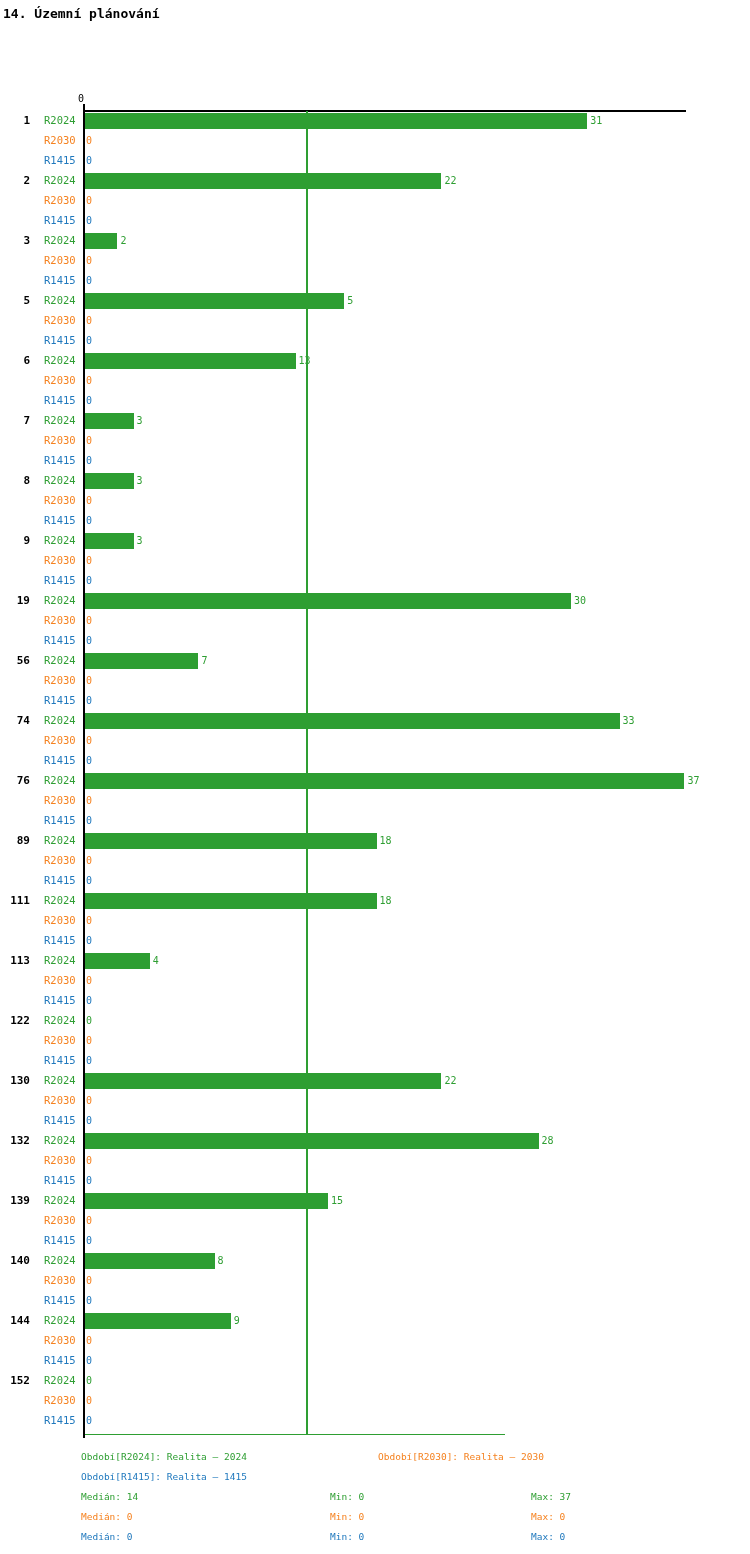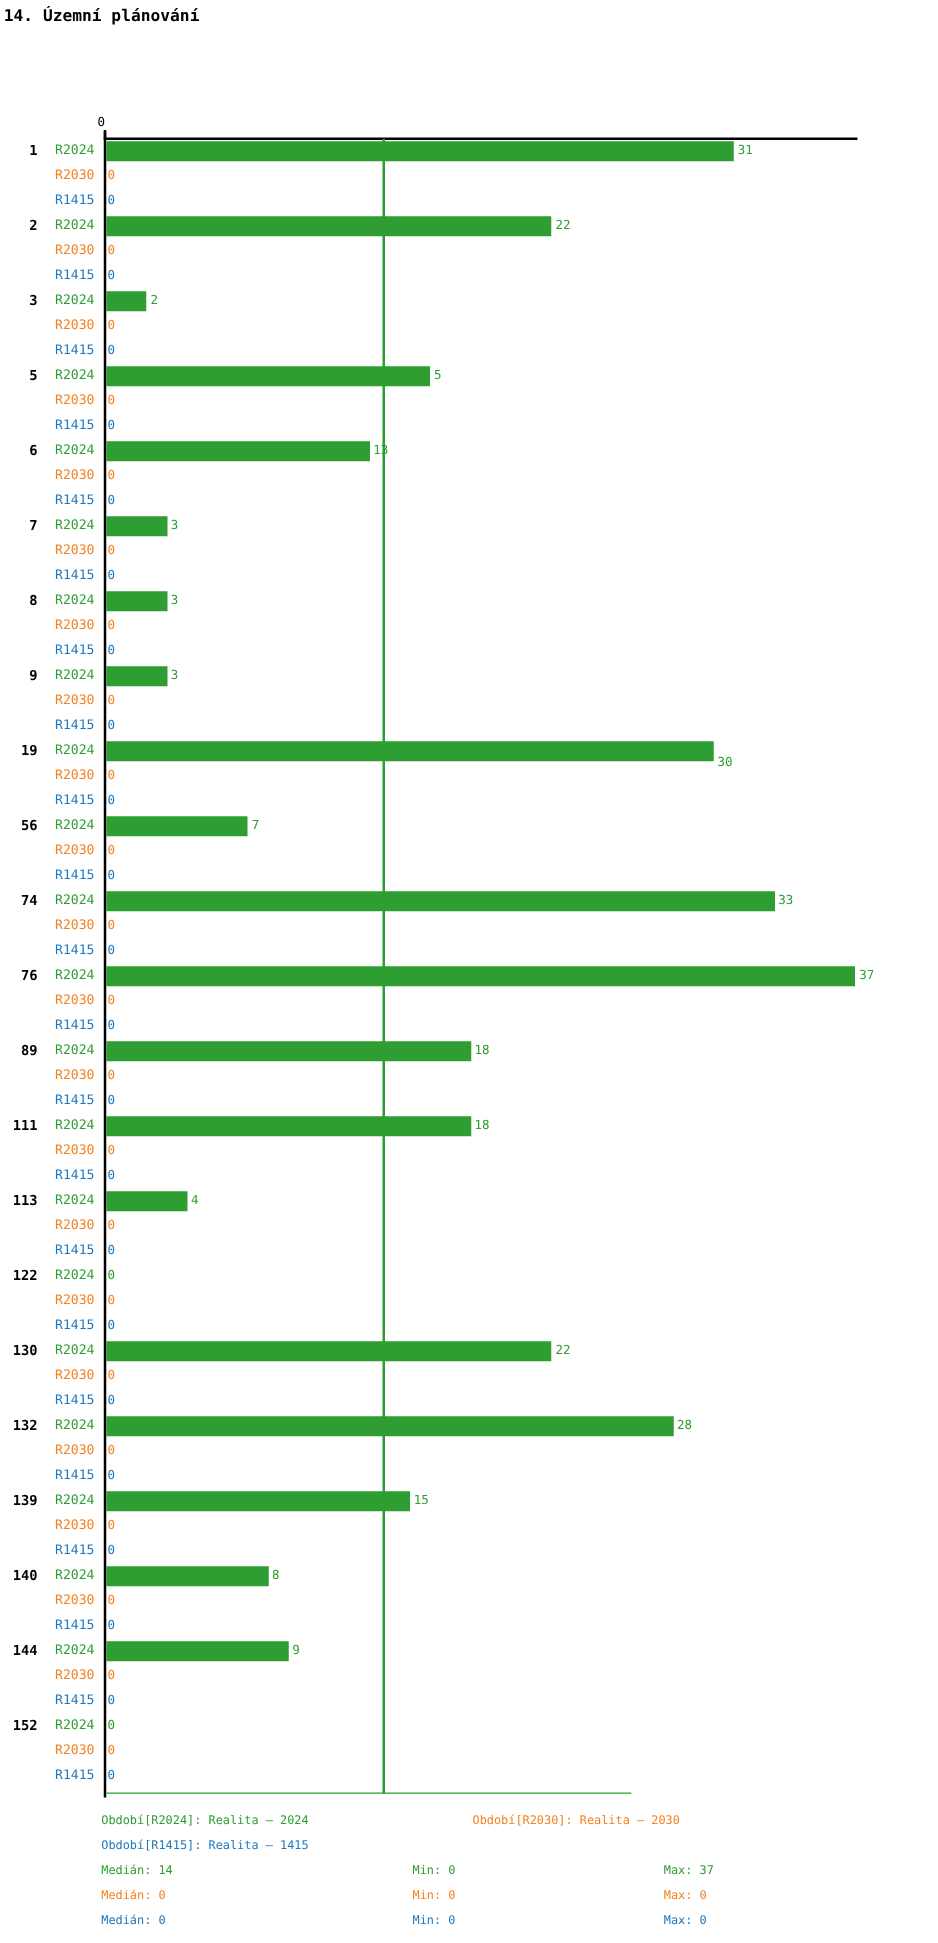--- a/index.html
+++ b/index.html
@@ -318,21 +318,21 @@
         <div class="series-row r2">
           <div class="series-label s-r1415">R1415</div>
           <div class="bar-value s-r1415" style="left: 86px;">0</div>
         </div>
       </div>
       <div class="group">
         <div class="group-num">19</div>
         <div class="series-row r0">
           <div class="series-label s-r2024">R2024</div>
           <div class="bar bg-r2024" style="width: 486px;"></div>
-          <div class="bar-value s-r2024" style="left: 574px; margin-top: 10px;">30</div>
+          <div class="bar-value s-r2024" style="left: 574px;">30</div>
         </div>
         <div class="series-row r1">
           <div class="series-label s-r2030">R2030</div>
           <div class="bar-value s-r2030" style="left: 86px;">0</div>
         </div>
         <div class="series-row r2">
           <div class="series-label s-r1415">R1415</div>
           <div class="bar-value s-r1415" style="left: 86px;">0</div>
         </div>
       </div>

